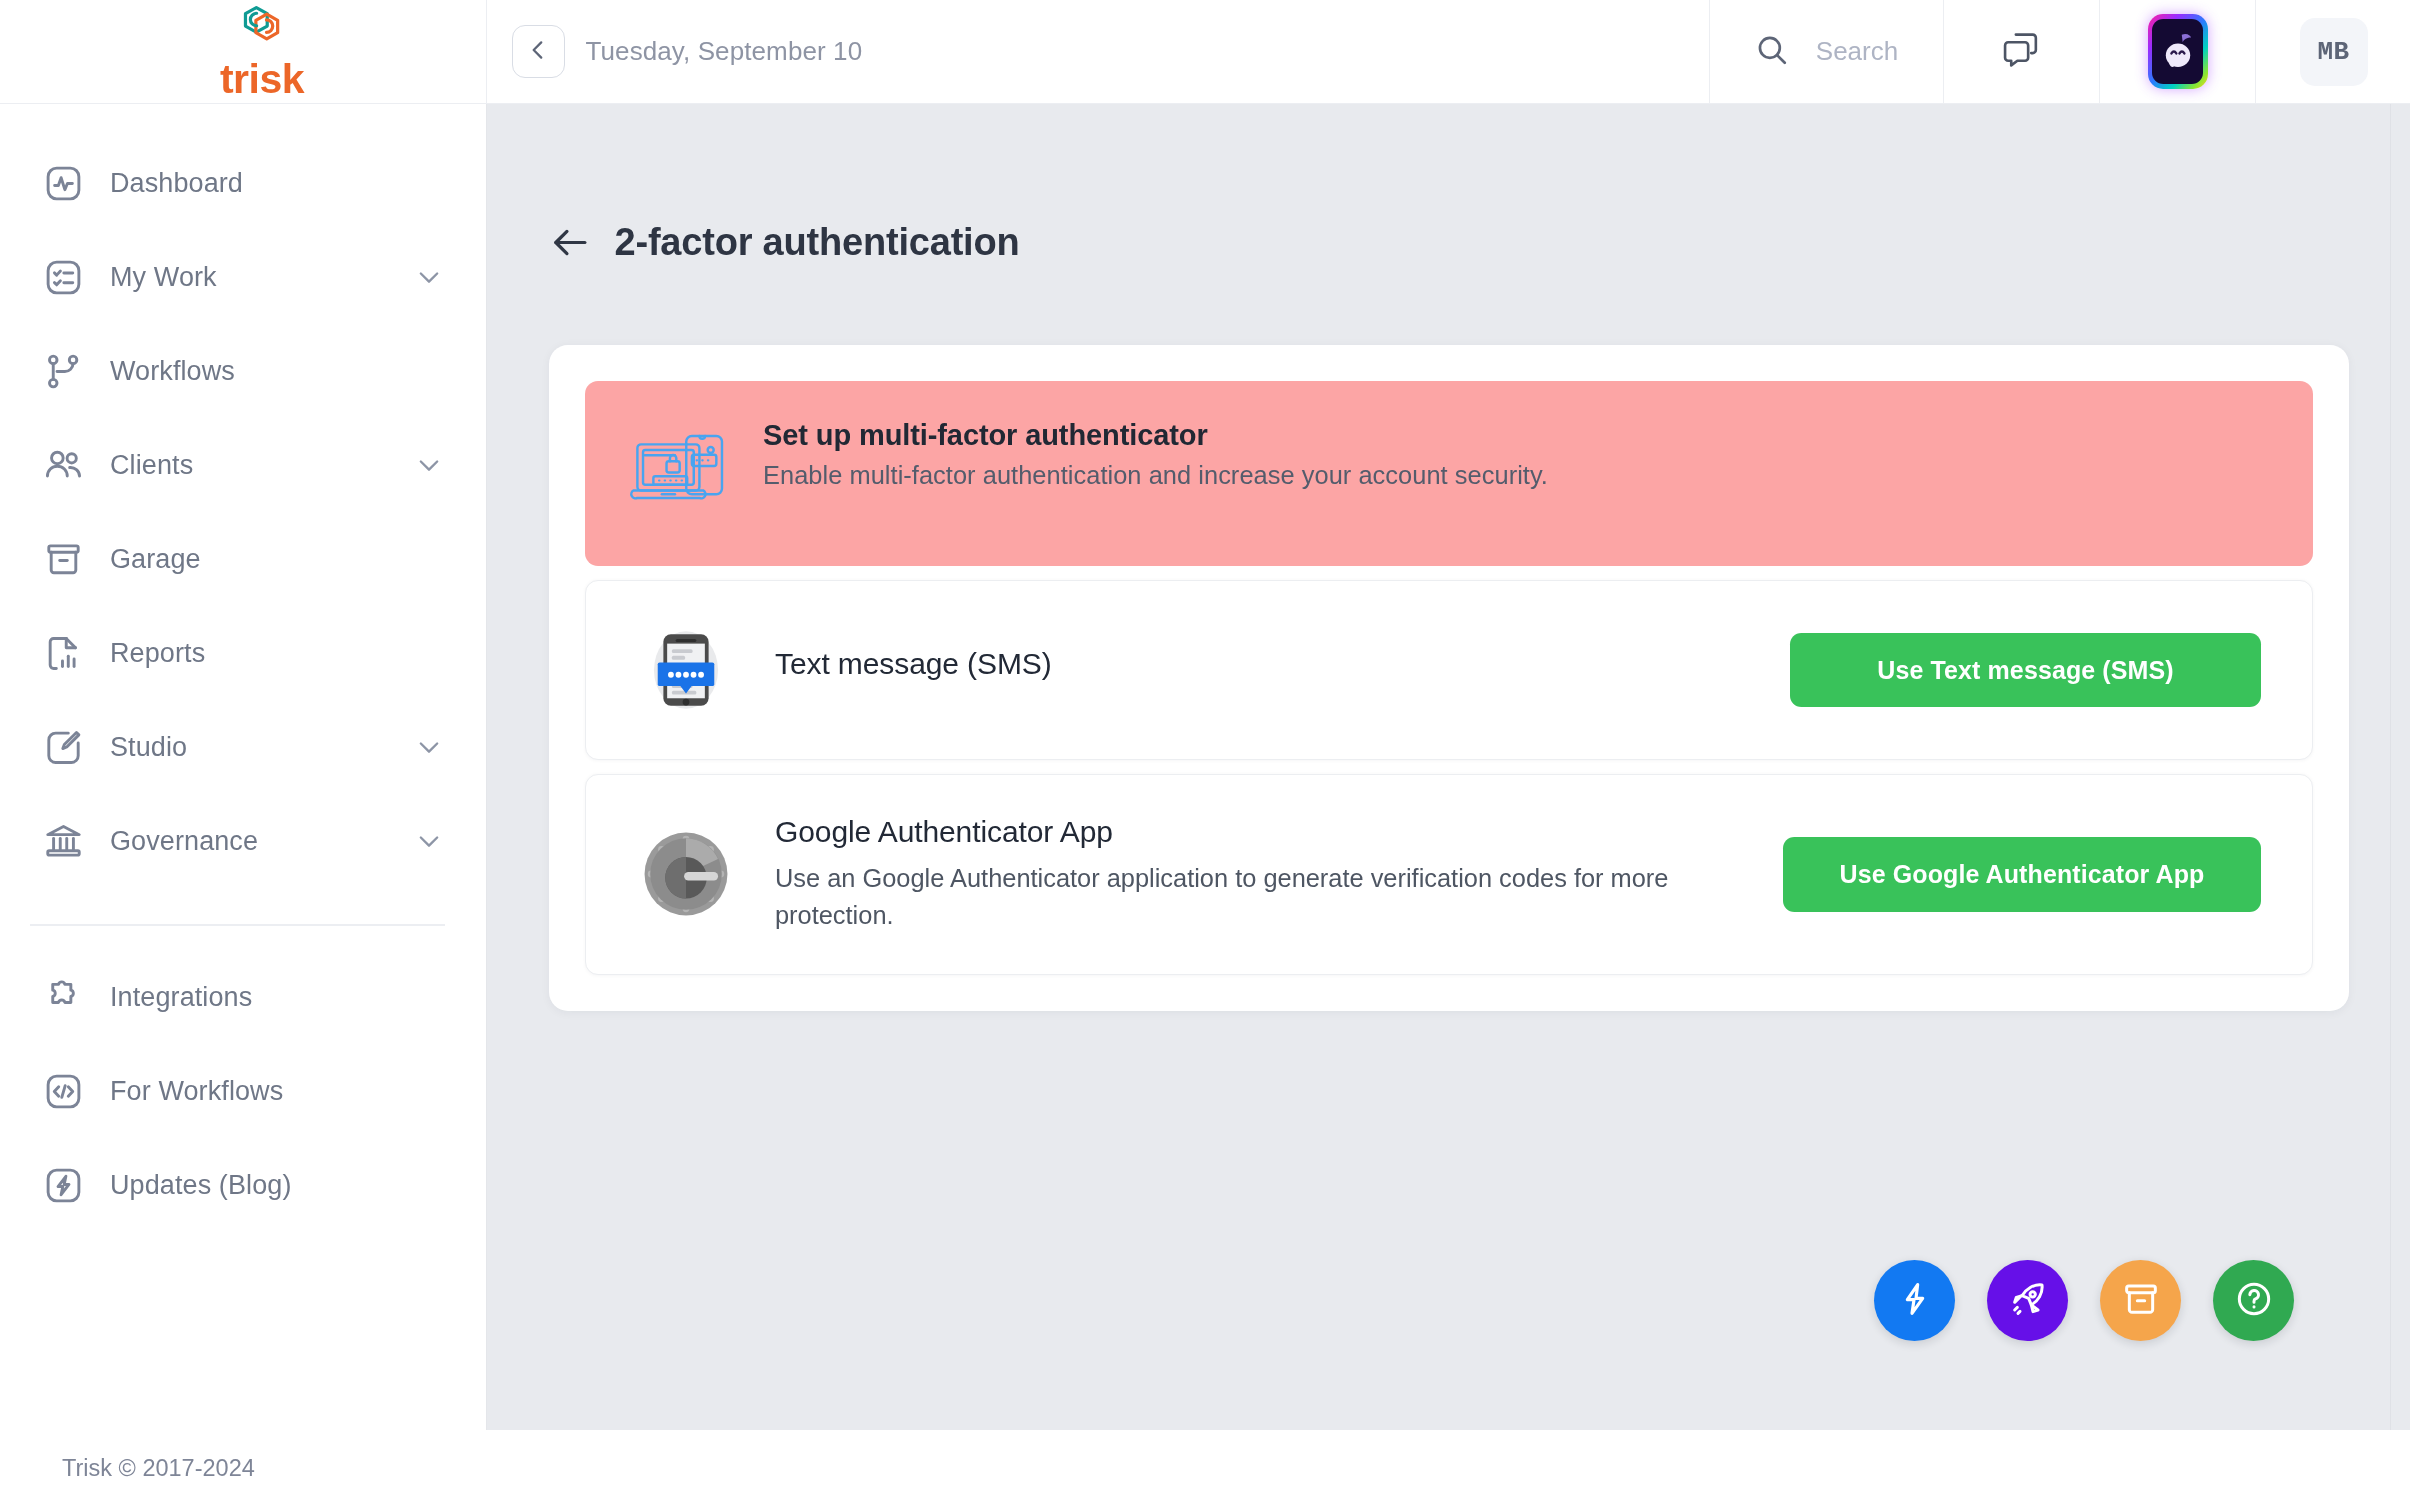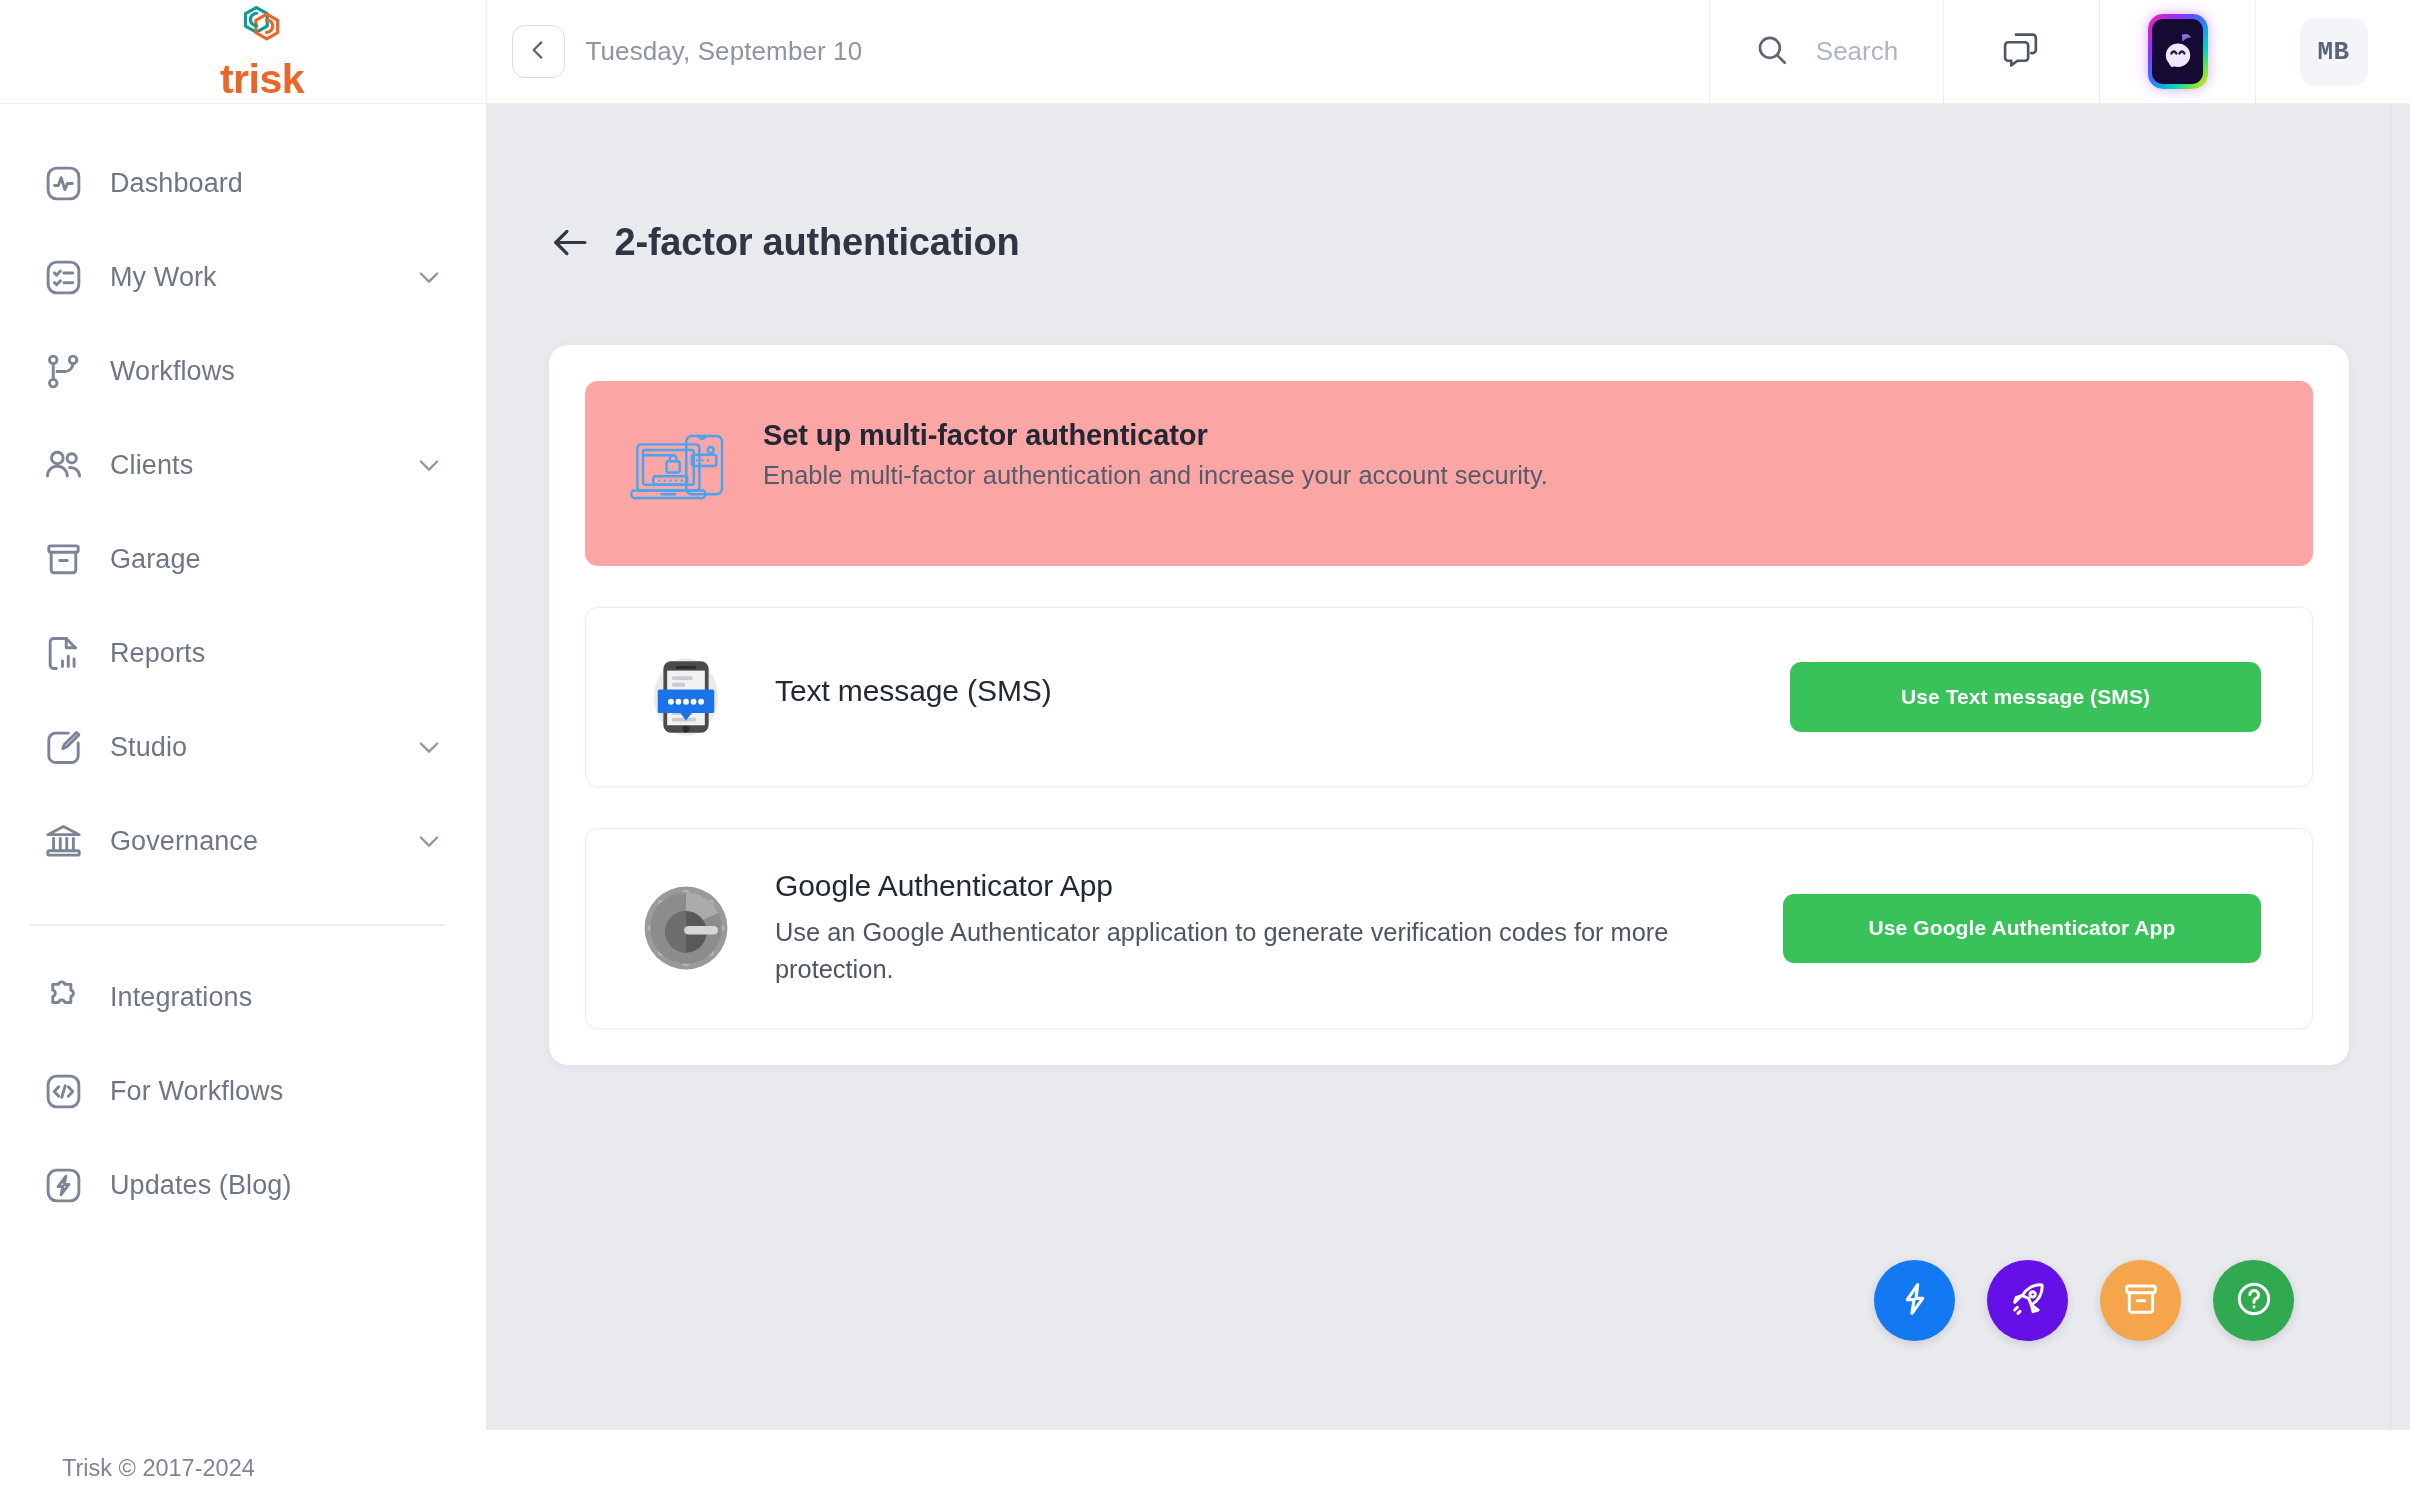--- a/index.html
+++ b/index.html
@@ -200,21 +200,21 @@
     margin-bottom: 9.4px;
     letter-spacing: -0.1px;
   }
   .banner-sub {
     font-size: 25.4px;
     color: #545c6c;
     letter-spacing: 0.05px;
   }
 
   .method-card {
-    margin-top: 41px;
+    margin-top: 14px;
     background: #ffffff;
     border: 1.9px solid #eceef1;
     border-radius: 13px;
     padding: 40px 51px;
     display: flex;
     align-items: center;
     gap: 40px;
     box-shadow: 0 0.9px 3.8px rgba(24,32,54,.04);
   }
   .method-art { width: 98px; height: 98px; flex: 0 0 98px; }
@@ -231,21 +231,21 @@
     line-height: 1.45;
     max-width: 1059px;
   }
   .method-btn {
     flex: 0 0 auto;
     background: #39c25a;
     color: #ffffff;
     border: none;
     border-radius: 11.3px;
     font-family: "Liberation Sans", sans-serif;
-    font-size: 21px;
+    font-size: 25px;
     font-weight: 700;
     padding: 22.6px 43px;
     cursor: pointer;
     white-space: nowrap;
     letter-spacing: 0.1px;
   }
   .card-sms .method-btn { min-width: 471px; }
   .card-gauth .method-btn { min-width: 478px; }
 
   

